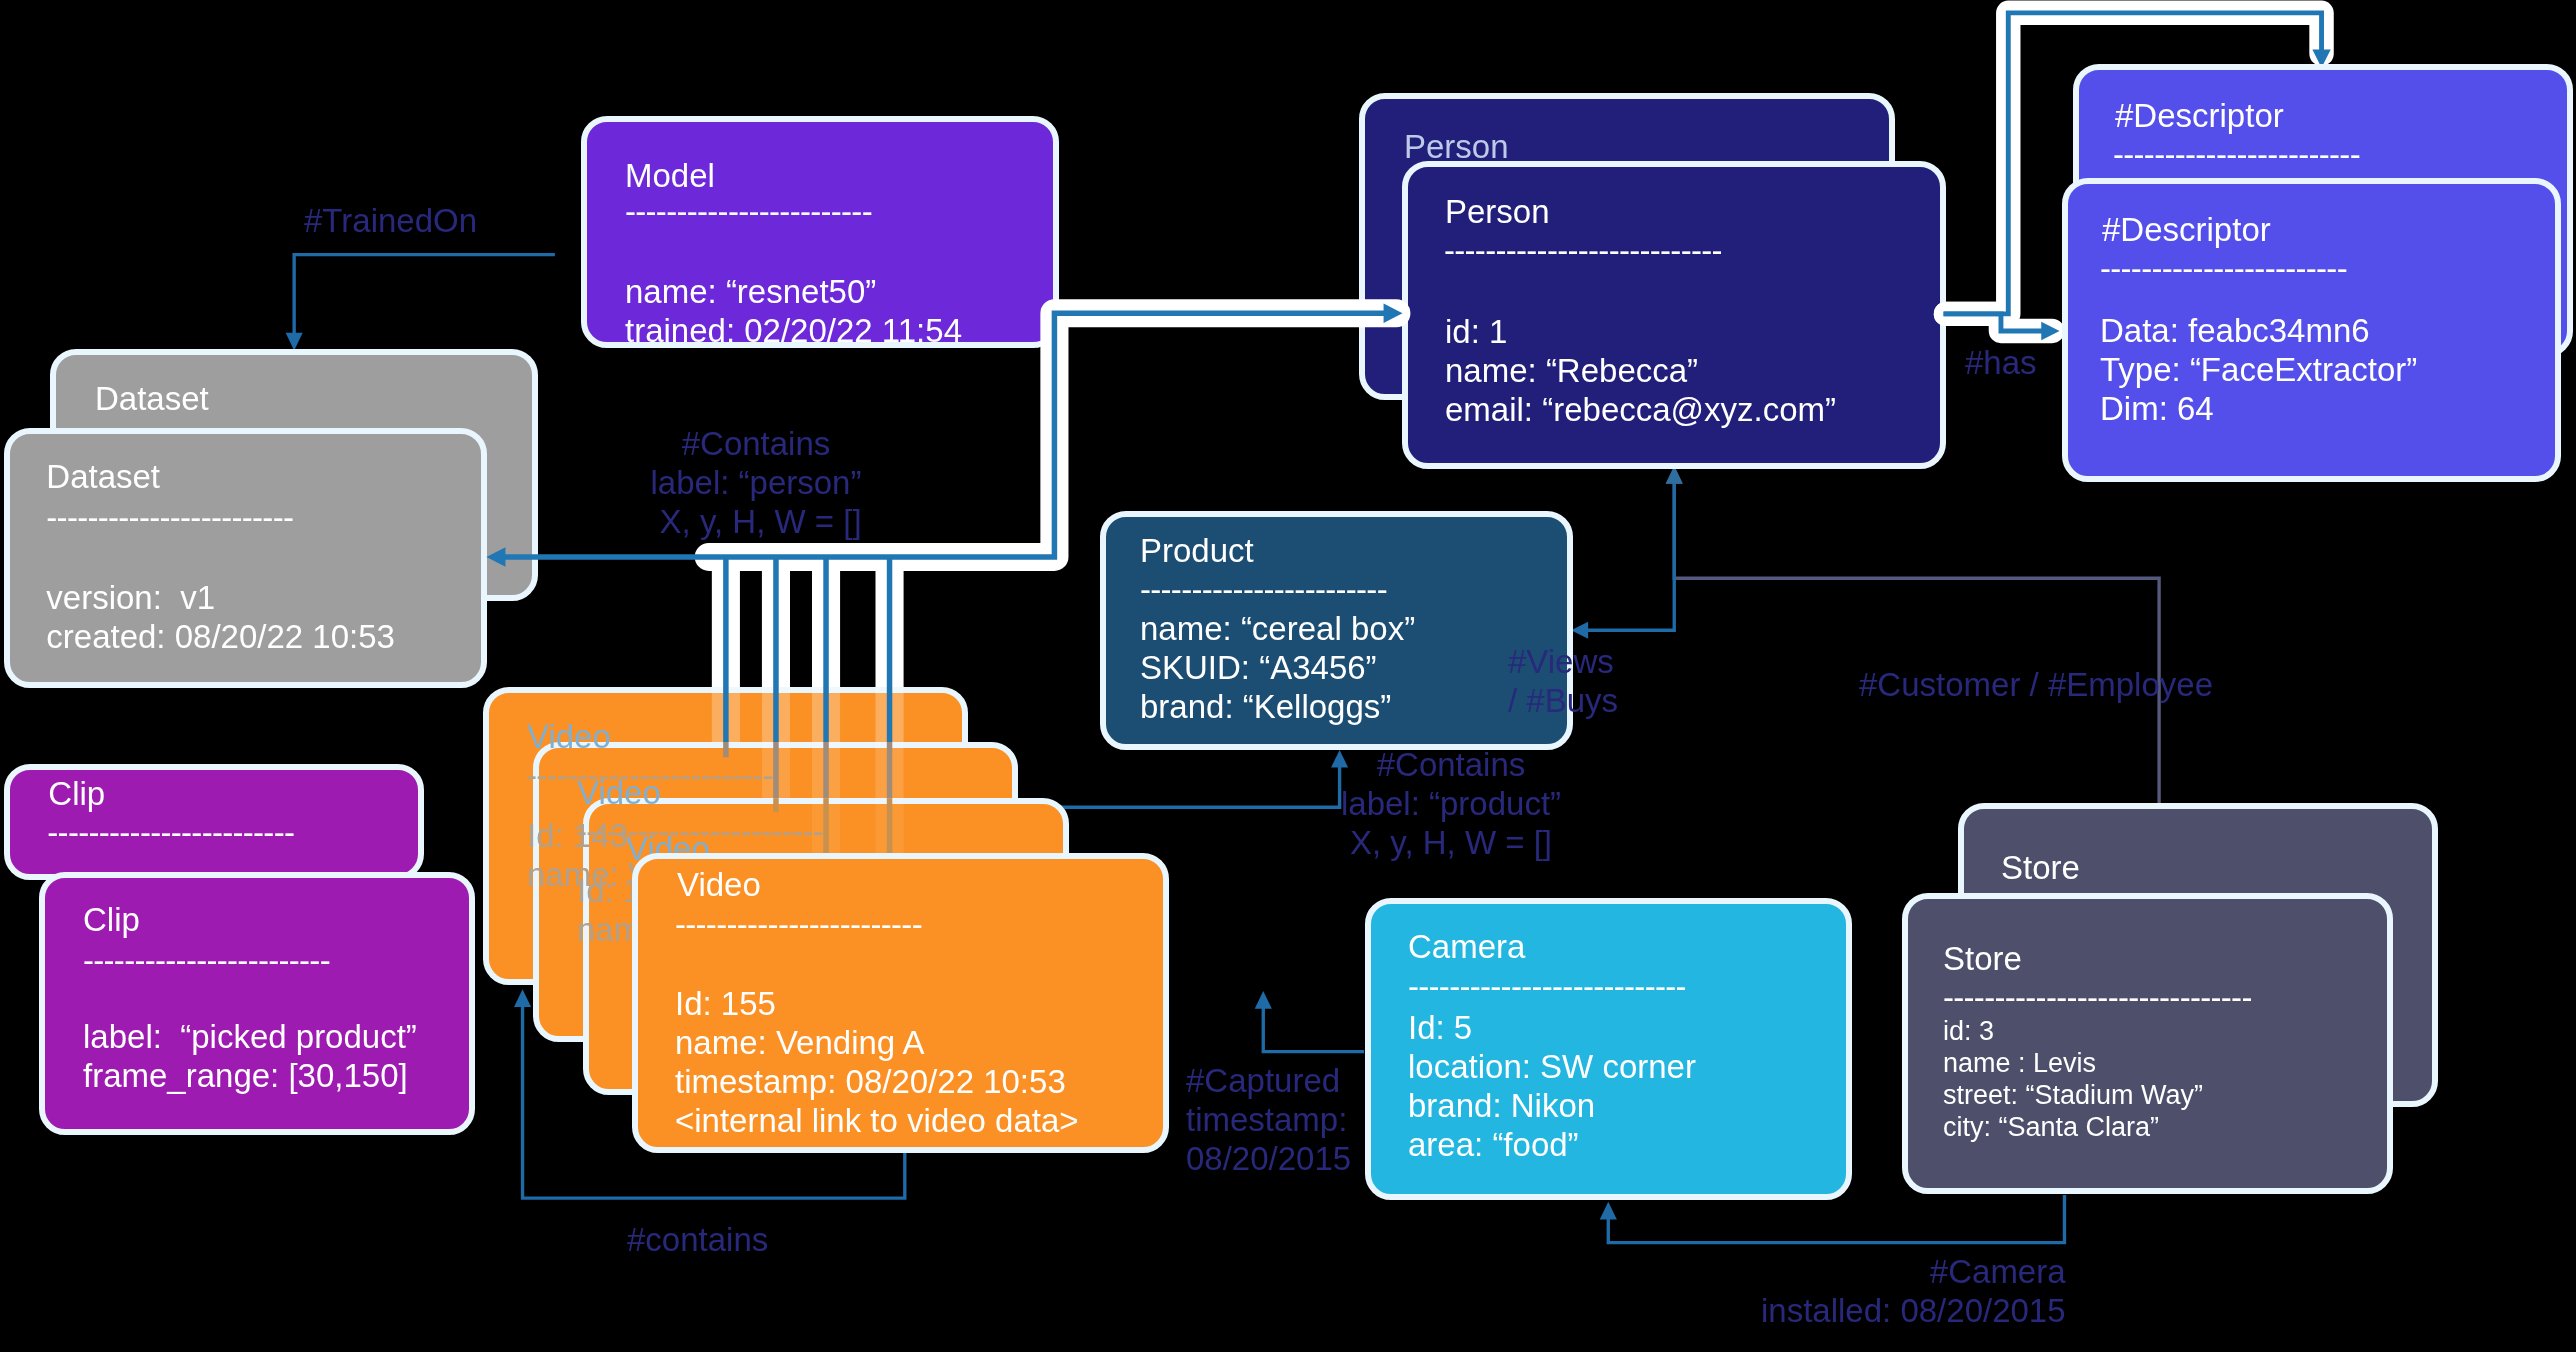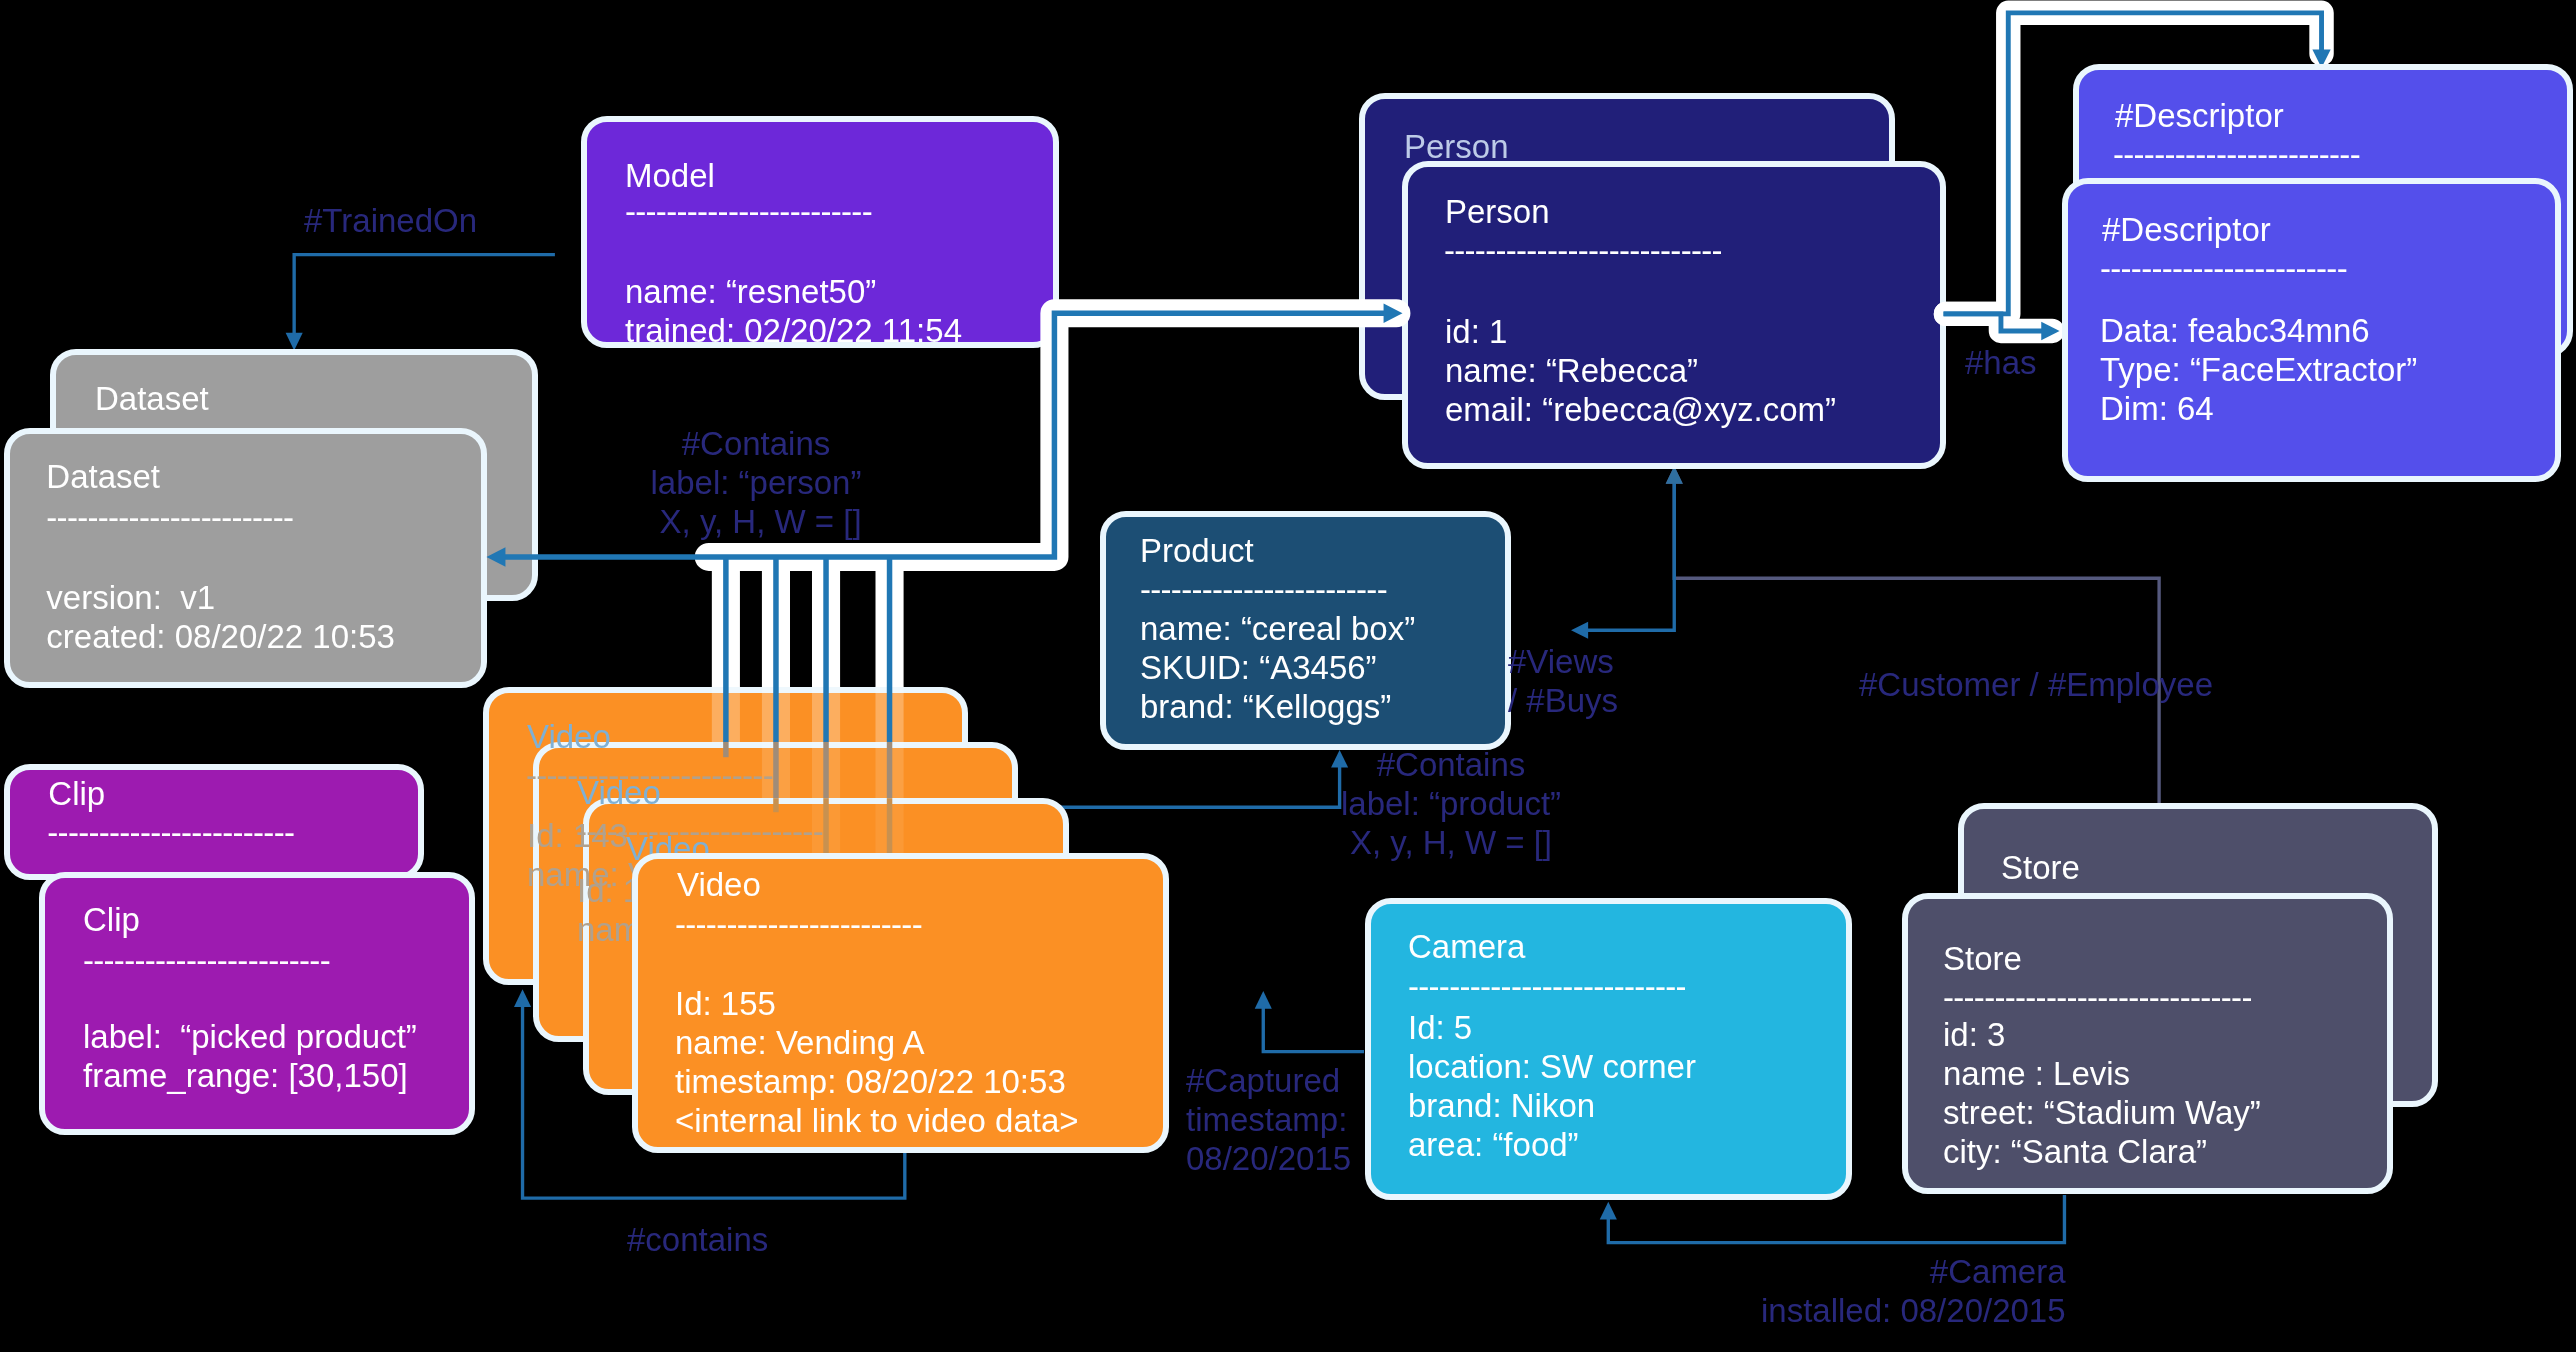--- a/index.html
+++ b/index.html
@@ -107,21 +107,21 @@
   <div class="rule" style="left:34px;top:68px;font-size:33px;">------------------------</div>
 </div>
 <div class="card" style="left:2062px;top:178px;width:499px;height:304px;background:#544feb;z-index:3;">
   <div class="ttl" style="left:34px;top:29px;font-size:33px;">#Descriptor</div>
   <div class="rule" style="left:32px;top:68px;font-size:33px;">------------------------</div>
   <div class="props" style="left:32px;top:128px;font-size:33px;line-height:1.18;">Data: feabc34mn6
 Type: “FaceExtractor”
 Dim: 64</div>
 </div>
 
-<div class="card" style="left:1100px;top:511px;width:411px;height:239px;background:#1c4e74;">
+<div class="card" style="left:1100px;top:511px;width:473px;height:239px;background:#1c4e74;">
   <div class="ttl" style="left:34px;top:17px;font-size:33px;">Product</div>
   <div class="rule" style="left:34px;top:56px;font-size:33px;">------------------------</div>
   <div class="props" style="left:34px;top:93px;font-size:33px;line-height:1.18;">name: “cereal box”
 SKUID: “A3456”
 brand: “Kelloggs”</div>
 </div>
 
 <div class="card" style="left:4.3px;top:764px;width:420px;height:116px;background:#9d1bb0;overflow:hidden;">
   <div class="ttl" style="left:38px;top:6.7px;font-size:33px;">Clip</div>
   <div class="rule" style="left:37px;top:46px;font-size:33px;">------------------------</div>
@@ -224,21 +224,21 @@
 brand: Nikon
 area: “food”</div>
 </div>
 
 <div class="card" style="left:1958px;top:803px;width:480px;height:304px;background:#4e4f6a;">
   <div class="ttl" style="left:37px;top:42px;font-size:33px;">Store</div>
 </div>
 <div class="card" style="left:1902px;top:893px;width:491px;height:301px;background:#4e4f6a;">
   <div class="ttl" style="left:35px;top:43px;font-size:33px;">Store</div>
   <div class="rule" style="left:35px;top:82px;font-size:33px;">------------------------------</div>
-  <div class="props" style="left:35px;top:117px;font-size:33px;line-height:1.18;">id: 3
+  <div class="props" style="left:35px;top:117px;font-size:27px;line-height:1.18;">id: 3
 name : Levis
 street: “Stadium Way”
 city: “Santa Clara”</div>
 </div>
 
 <div class="elabel" style="left:304px;top:202px;font-size:33px;">#TrainedOn</div>
 <div class="elabel" style="left:756px;top:425px;font-size:33px;text-align:center;transform:translateX(-50%);">#Contains
 label: “person”
  X, y, H, W = []</div>
 <div class="elabel" style="left:1965px;top:344px;font-size:33px;">#has</div>

